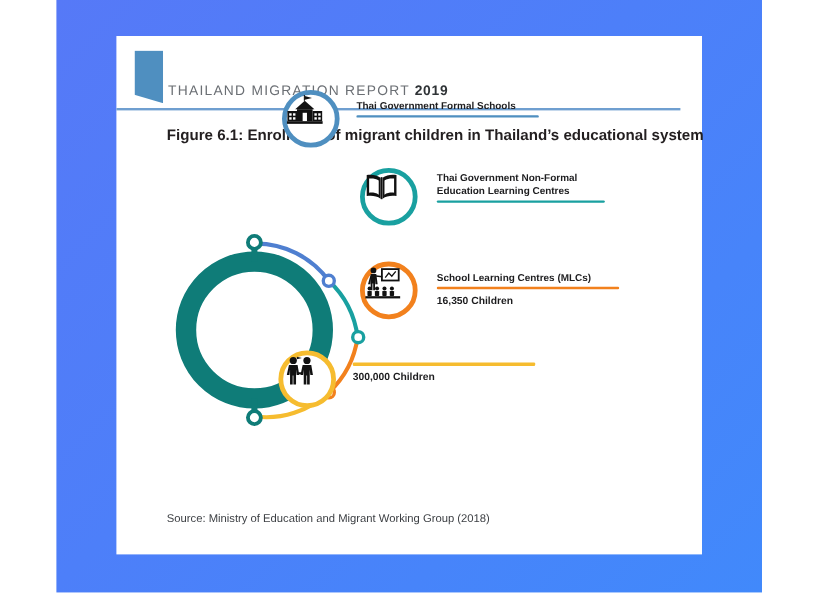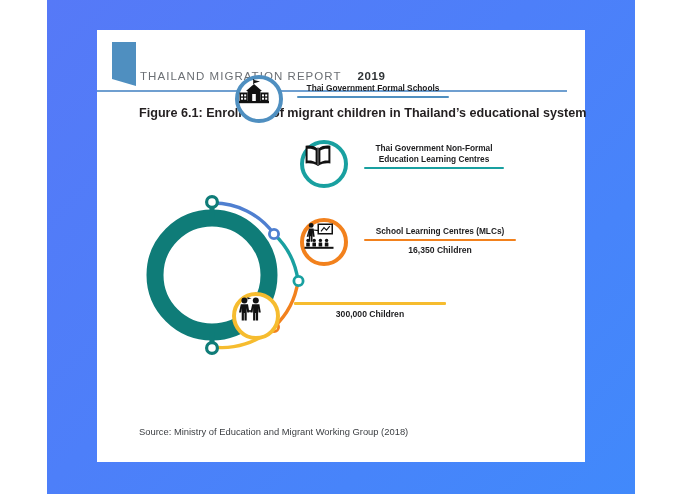--- a/index.html
+++ b/index.html
@@ -26,21 +26,21 @@
   
   .logo-mark{
     position:absolute;left:15px;top:12px;width:24px;height:44px;
     background:#4f8fc0;
     clip-path:polygon(0 0,100% 0,100% 100%,0 84%);
   }
   .brand{
     position:absolute;left:43px;top:40px;
     font-size:11.5px;letter-spacing:1.05px;color:#6b6f74;white-space:nowrap;
   }
-  .brand b{color:#2f3336;font-weight:bold;letter-spacing:.6px;margin-left:12px;}
+  .brand b{color:#2f3336;font-weight:bold;letter-spacing:.6px;}
   .header-rule{
     position:absolute;left:0px;top:60px;width:470px;height:2px;background:#6f9fd0;
   }
 
   .fig-title{
     position:absolute;left:42px;top:76px;width:430px;
     font-size:12.6px;font-weight:bold;color:#231f20;white-space:nowrap;
   }
 
   .source{
@@ -53,21 +53,21 @@
   .diagram svg{position:absolute;left:0;top:0;}
 
   
   .item{position:absolute;}
   .ring{
     position:absolute;left:0;top:0;width:48px;height:48px;border-radius:50%;
     background:#ffffff;box-sizing:border-box;
     display:flex;align-items:center;justify-content:center;
   }
   .ring svg{display:block;}
-  .txt{position:absolute;text-align:center;}
+  .txt{position:absolute;}
   .label{
     font-size:8.3px;font-weight:bold;color:#1d1d1f;line-height:10.6px;
     white-space:pre-line;
   }
   .rule{height:2.2px;margin-top:2.4px;border-radius:1px;}
   .value{
     font-size:8.6px;font-weight:bold;color:#1d1d1f;margin-top:4px;white-space:nowrap;
   }
 </style>
 </head>

